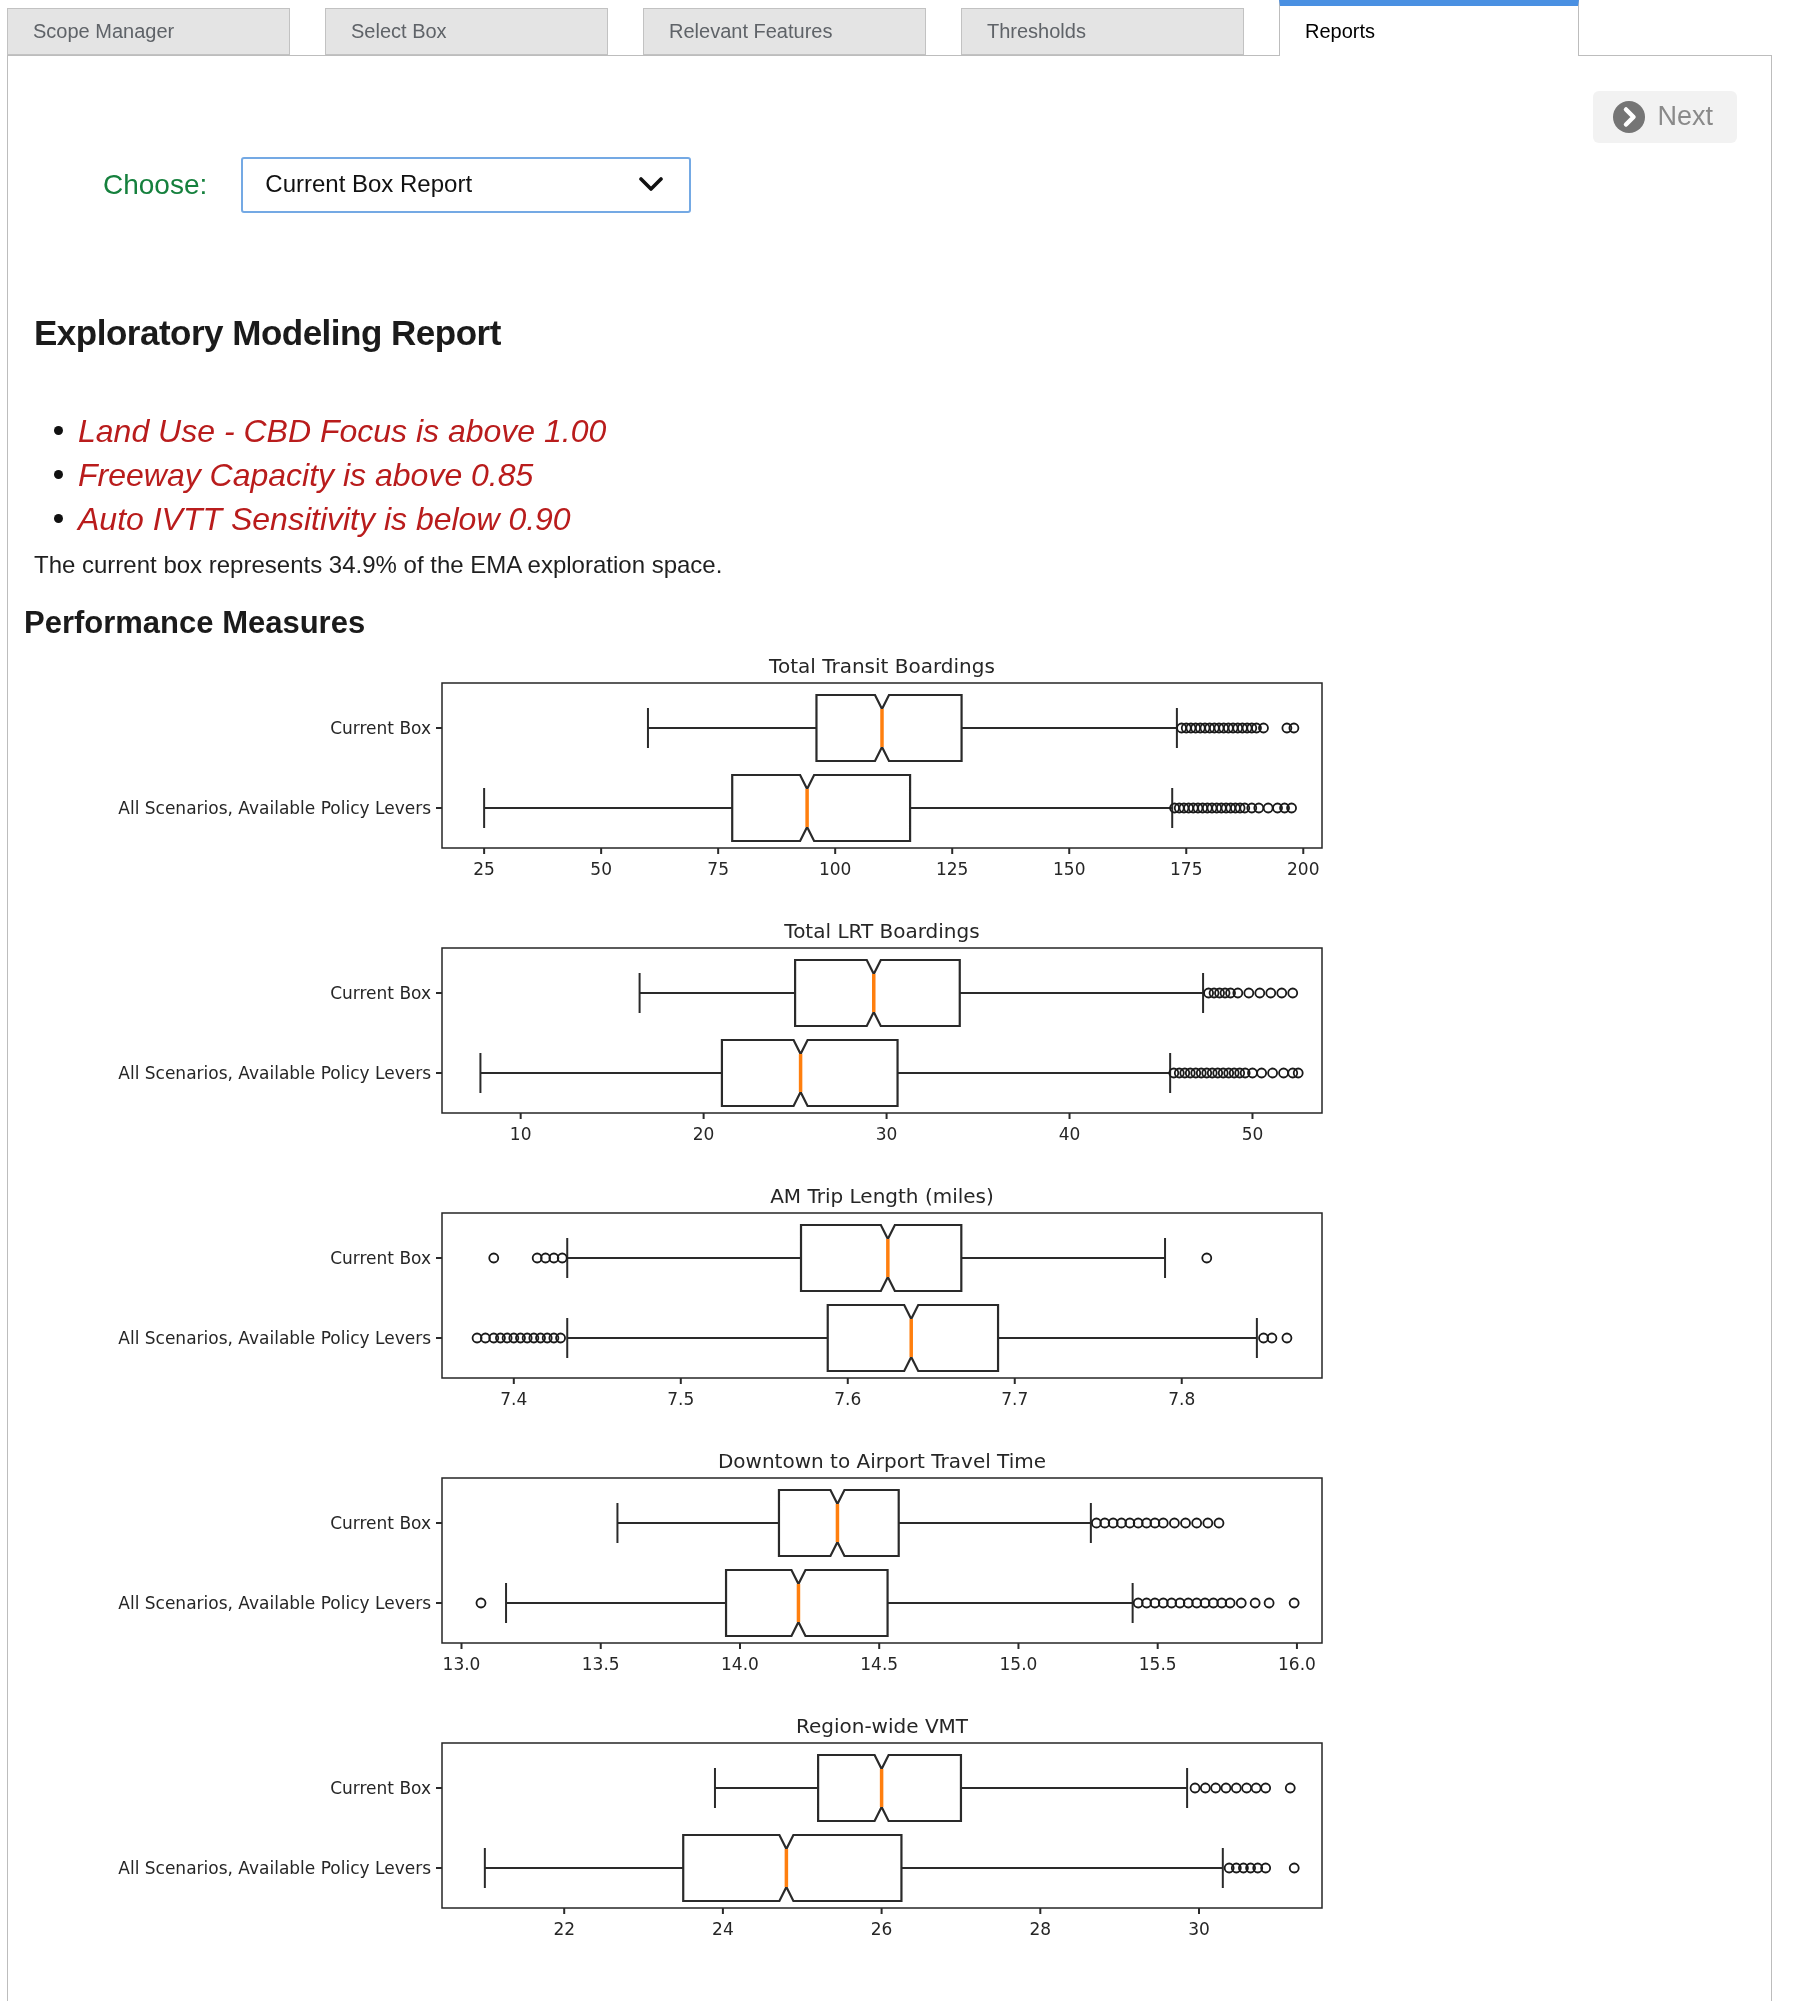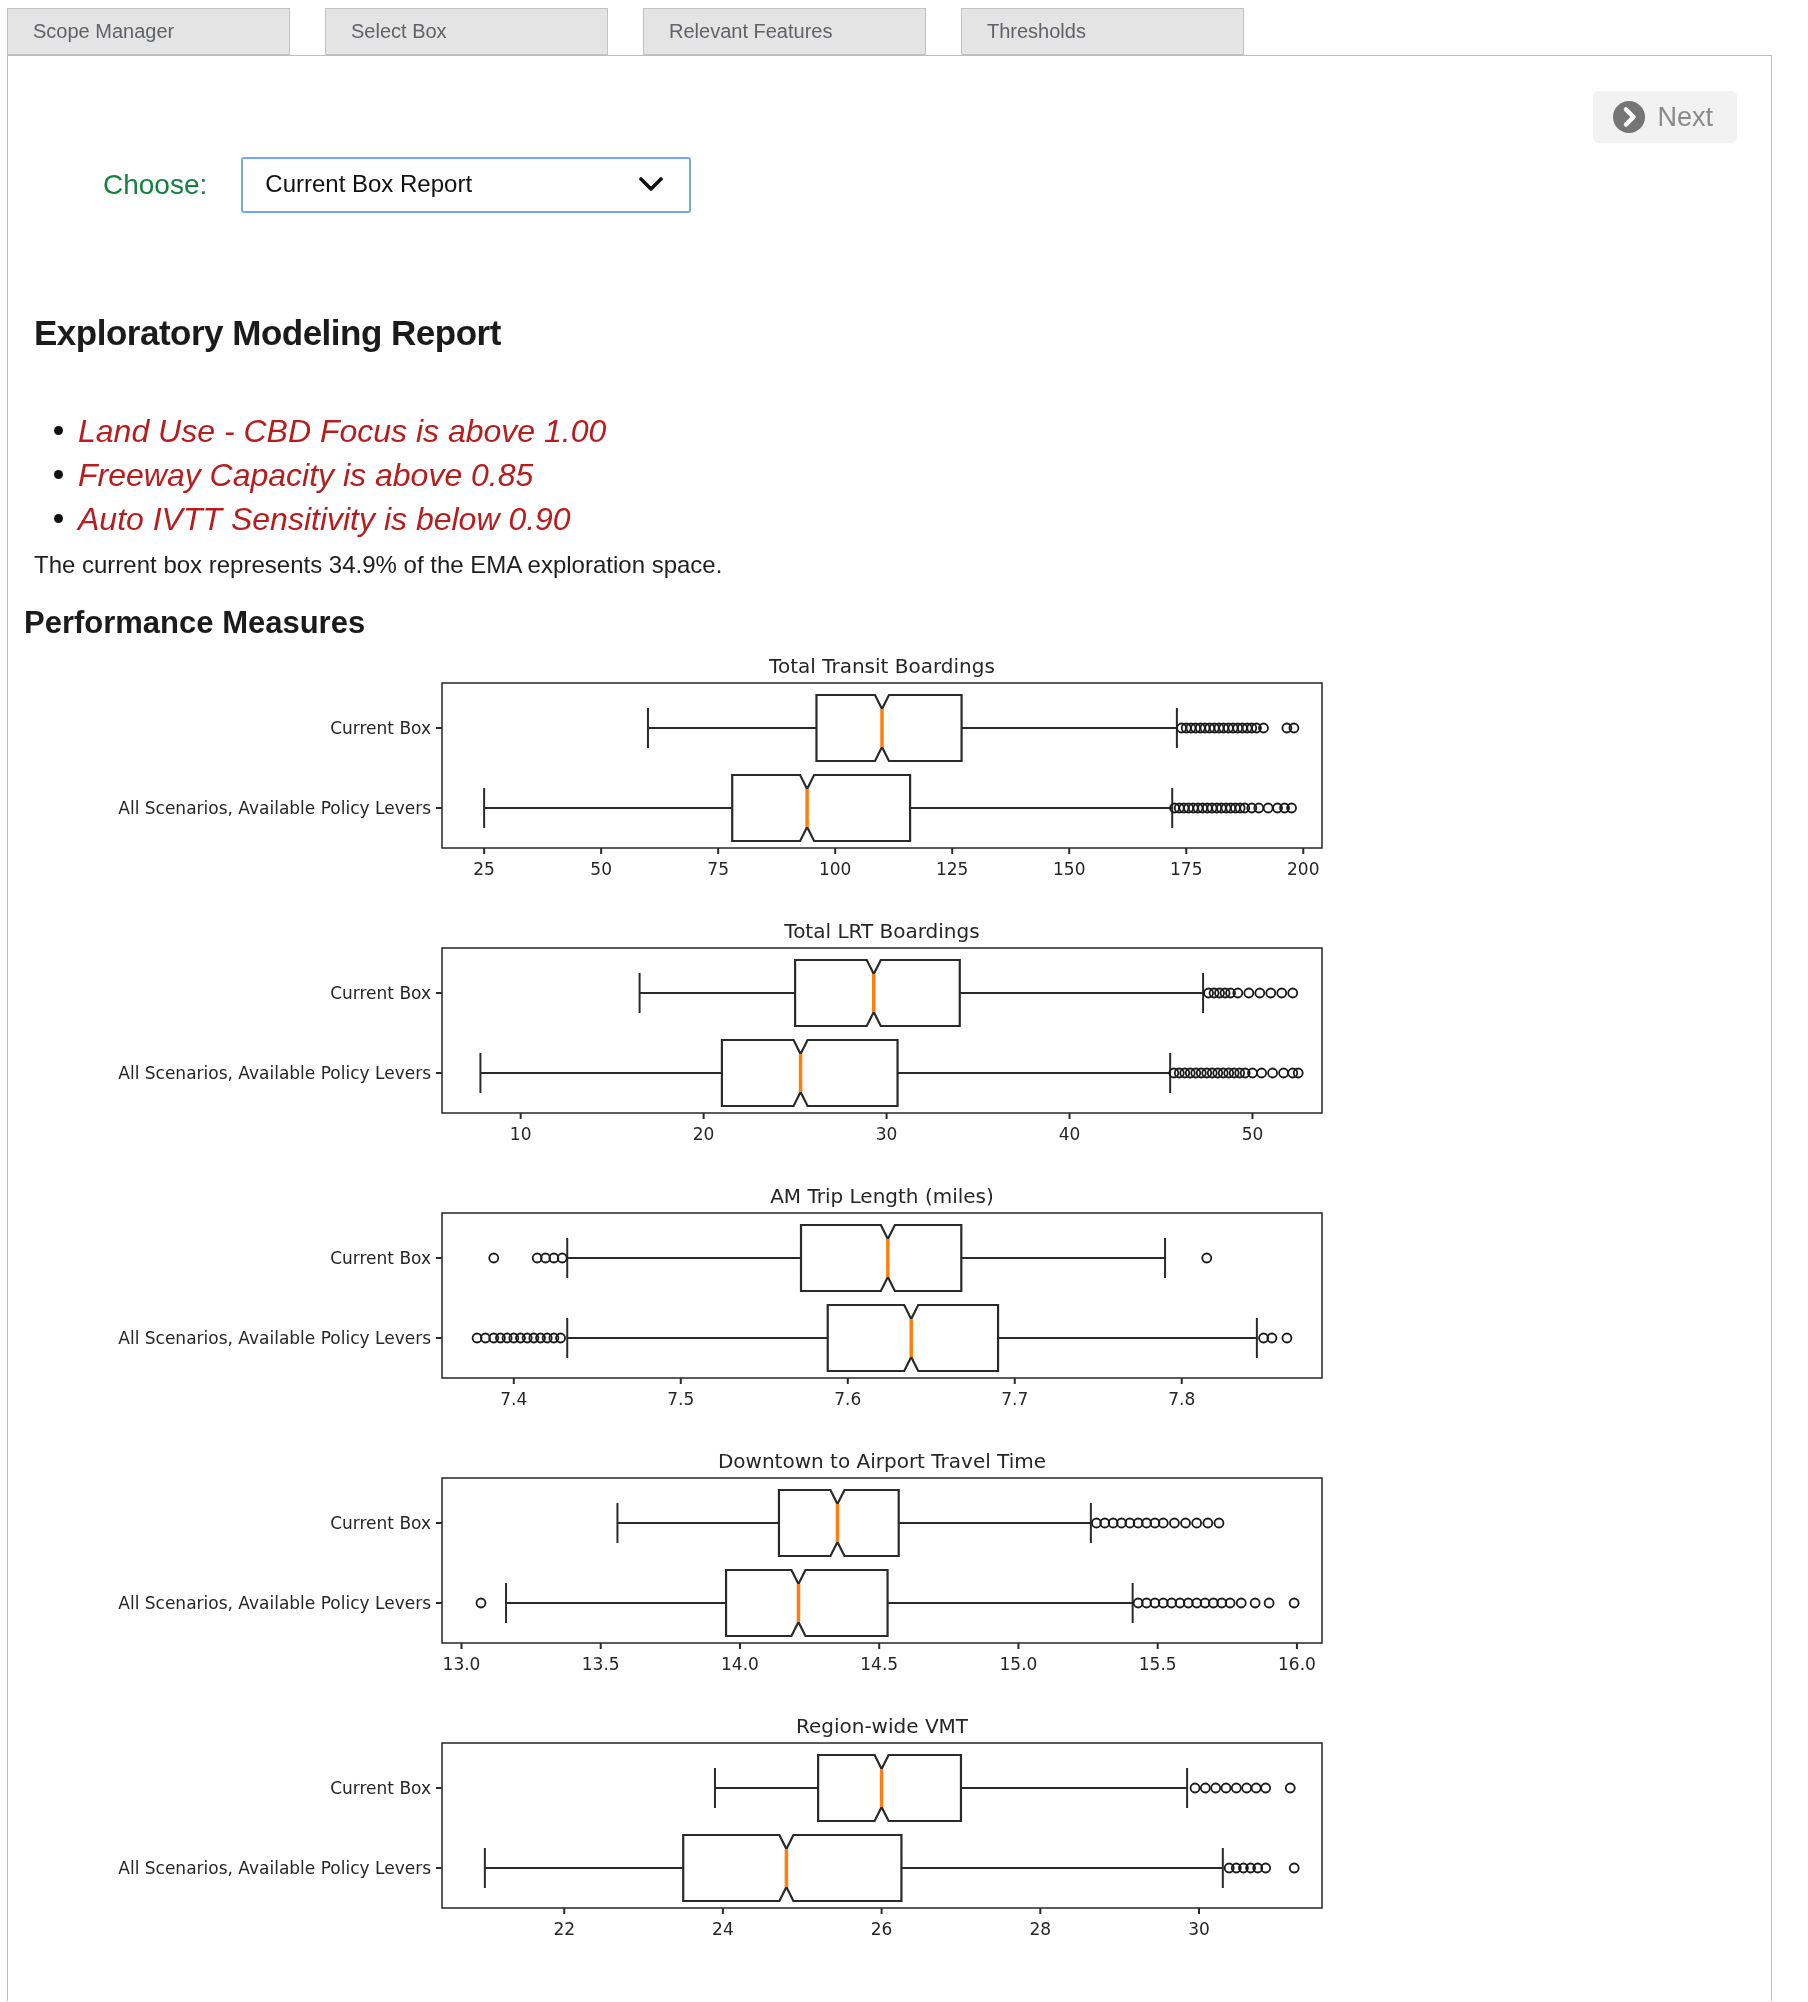--- a/index.html
+++ b/index.html
@@ -31,21 +31,21 @@
   
   .panel {
     margin:0 36px 0 7px;
     border:1px solid #bdbdbd; border-bottom:none;
     background:#fff; min-height:1946px;
     position:relative; z-index:1;
   }
   
   .next-row { display:flex; justify-content:flex-end; padding:35px 34px 0 0; }
   .next-btn {
-    display:flex; align-items:center; gap:12px;
+    display:flex; align-items:flex-start; gap:12px;
     background:#f2f2f2; border:none; border-radius:6px;
     padding:10px 24px 10px 20px;
     font-family:inherit; font-size:27px; color:#8a8a8a; cursor:pointer;
   }
   .next-icon { display:flex; }
   
   .chooser-row { display:flex; align-items:center; margin:14px 0 0 95px; }
   .choose-label { font-size:28px; color:#15803d; }
   .select {
     width:450px; height:56px; margin-left:34px;
@@ -85,20 +85,23 @@
     <span>Scope Manager</span>
   </div>
   <div class="tab">
     <span>Select Box</span>
   </div>
   <div class="tab">
     <span>Relevant Features</span>
   </div>
   <div class="tab">
     <span>Thresholds</span>
+  </div>
+  <div class="tab active">
+    <span>Reports</span>
   </div>
 </header>
 
 <main class="panel">
 
   <div class="next-row">
     <button class="next-btn">
       <span class="next-icon">
         <svg width="32" height="32" viewBox="0 0 32 32">
           <circle cx="16" cy="16" r="16" fill="#757575"></circle>

